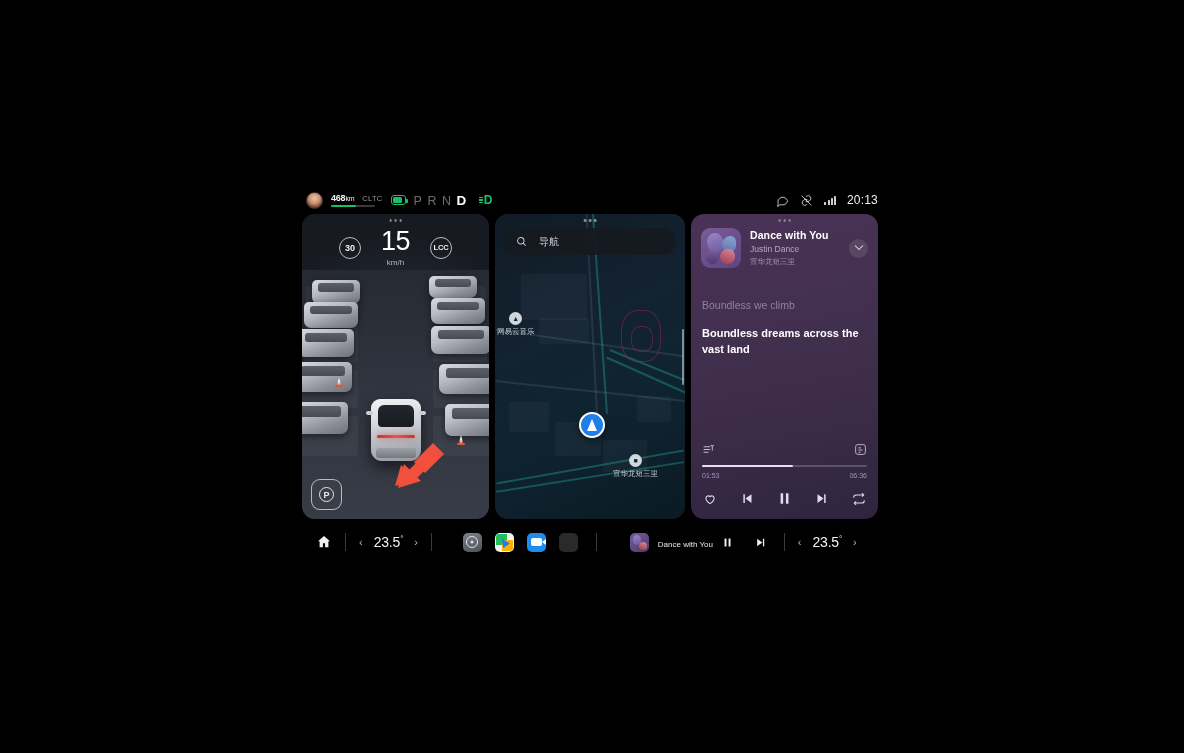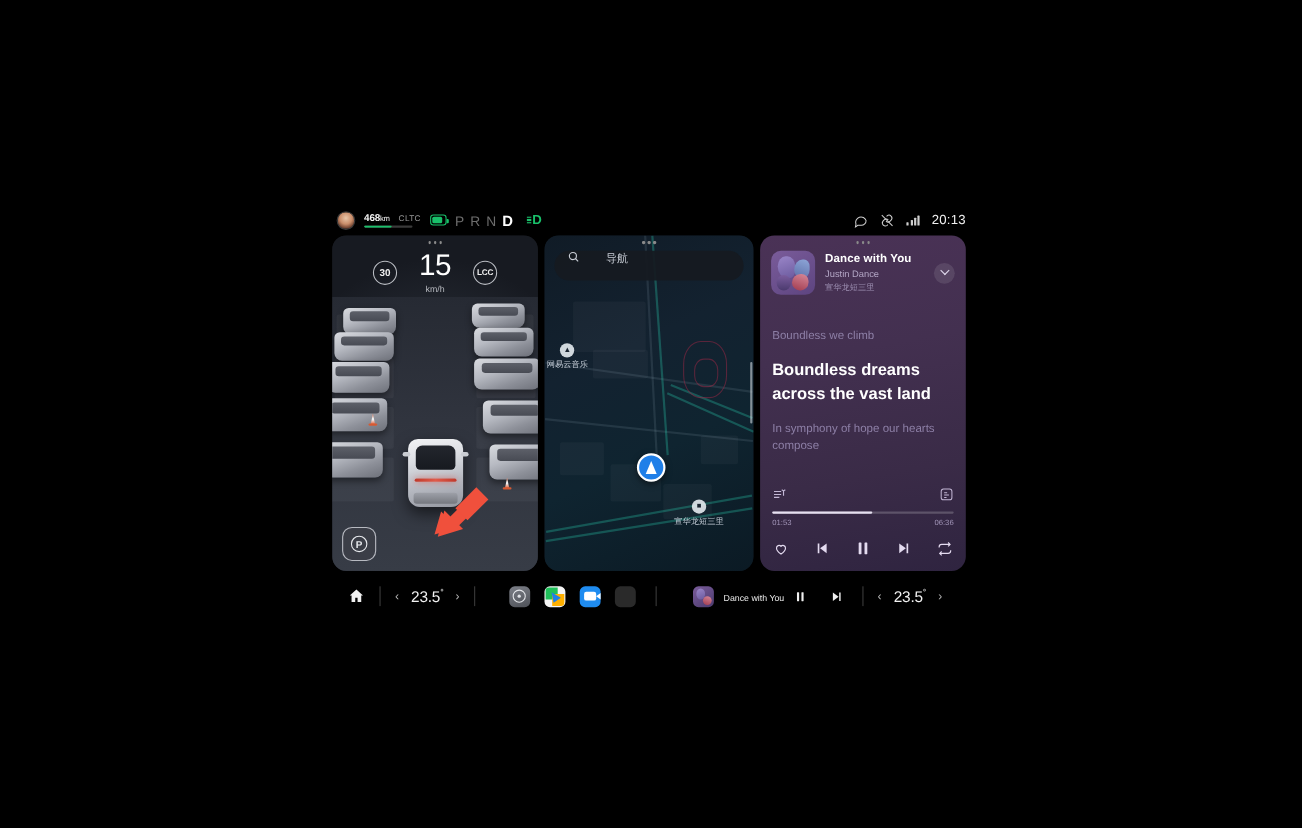--- a/index.html
+++ b/index.html
@@ -114,21 +114,21 @@
   #card-map { width: 190px; background: #0e1822; }
   #map-canvas { position: absolute; inset: 0;
     background: linear-gradient(155deg,#101b26 0%,#132230 35%,#0f2430 62%,#0b1a24 100%); }
   .blk { position: absolute; background: rgba(255,255,255,0.035); border-radius: 2px; }
   .road { position: absolute; background: rgba(170,190,205,0.13); }
   .teal { position: absolute; background: rgba(40,200,170,0.32); }
   .redline { position:absolute; border: 1px solid rgba(160,40,70,0.5); border-radius: 40%; }
   #search-box {
     position: absolute; left: 9px; right: 9px; top: 14px; height: 27px;
     border-radius: 14px; background: rgba(22,26,32,0.93);
-    display: flex; gap: 24px; padding: 0 12px; z-index: 30;
+    display: flex; align-items: center; gap: 12px; padding: 0 12px; z-index: 30;
   }
   #search-box .mag { width: 11px; height: 11px; }
   #search-box .mag svg { width:100%; height:100%; display:block; }
   #search-box .ph { font-size: 10px; color: #c9ced6; }
   .poi { position: absolute; display: flex; flex-direction: column; align-items: center; gap: 2px; z-index: 20; }
   .poi .pin { width: 13px; height: 13px; border-radius: 50%;
     background: rgba(235,240,245,0.88); display:flex; align-items:center; justify-content:center;
     color:#1a2430; font-size: 7px; }
   .poi .lbl { font-size: 7.5px; color: #c2cad4; white-space: nowrap; }
   #nav-arrow { position: absolute; left: 84px; top: 198px; width: 26px; height: 26px;
@@ -157,21 +157,21 @@
   #mus-title { font-size: 10.5px; color: #fff; font-weight: bold; letter-spacing: 0.1px; }
   #mus-artist { font-size: 8.5px; color: #b4a7c6; margin-top: 3px; }
   #mus-src { font-size: 7.5px; color: #9d8fb2; margin-top: 3px; }
   #mus-chevron { width: 19px; height: 19px; border-radius: 50%; flex: none;
     background: rgba(255,255,255,0.10); display: flex; align-items: center; justify-content: center; }
   #mus-chevron i { display:block; width:6px; height:6px; border-right:1.4px solid #ddd6ea;
     border-bottom:1.4px solid #ddd6ea; transform: rotate(45deg) translate(-1.5px,-1.5px); }
   #lyrics { position: absolute; left: 11px; right: 11px; top: 84px; }
   .ly { font-size: 10.5px; line-height: 1.45; margin-bottom: 13px; }
   .ly.dim { color: #8d7fa6; }
-  .ly.cur { color: #ffffff; font-weight: bold; font-size: 15px; }
+  .ly.cur { color: #ffffff; font-weight: bold; font-size: 11px; }
   #mus-foot { position: absolute; left: 11px; right: 11px; bottom: 12px; }
   #mus-tools { display: flex; align-items: center; justify-content: space-between; margin-bottom: 9px; }
   .tool { width: 13px; height: 13px; color: #c4b8d6; }
   .tool svg { width:100%; height:100%; display:block; }
   #prog { height: 2.5px; border-radius: 2px; background: rgba(255,255,255,0.20); position: relative; }
   #prog i { position: absolute; left: 0; top: 0; bottom: 0; width: 55%; background: #e6dff0; border-radius: 2px; }
   #times { display: flex; justify-content: space-between; margin-top: 5px; }
   #times span { font-size: 7px; color: #a295b8; }
   #mus-ctrls { display: flex; align-items: center; justify-content: space-between; margin-top: 11px; padding: 0 1px; }
   .mc { color: #e4dbf0; display: flex; align-items: center; justify-content: center; }
@@ -414,21 +414,20 @@
           <div id="mus-src">宣华龙短三里</div>
         </div>
         <div id="mus-chevron">
             <i></i>
           </div>
       </div>
 
       <div id="lyrics">
         <div class="ly dim">Boundless we climb</div>
         <div class="ly cur">Boundless dreams across the vast land</div>
-        <div class="ly dim">In symphony of hope our hearts compose</div>
       </div>
 
       <div id="mus-foot">
         <div id="mus-tools">
           <span class="tool">
             <svg viewBox="0 0 24 24" fill="none" stroke="currentColor" stroke-width="1.9">
                 <path d="M3 7h12M3 12h12M3 17h9"></path>
                 <path d="M19 6v8"></path>
                 <path d="M16 4l3 2 3-2"></path>
               </svg>

